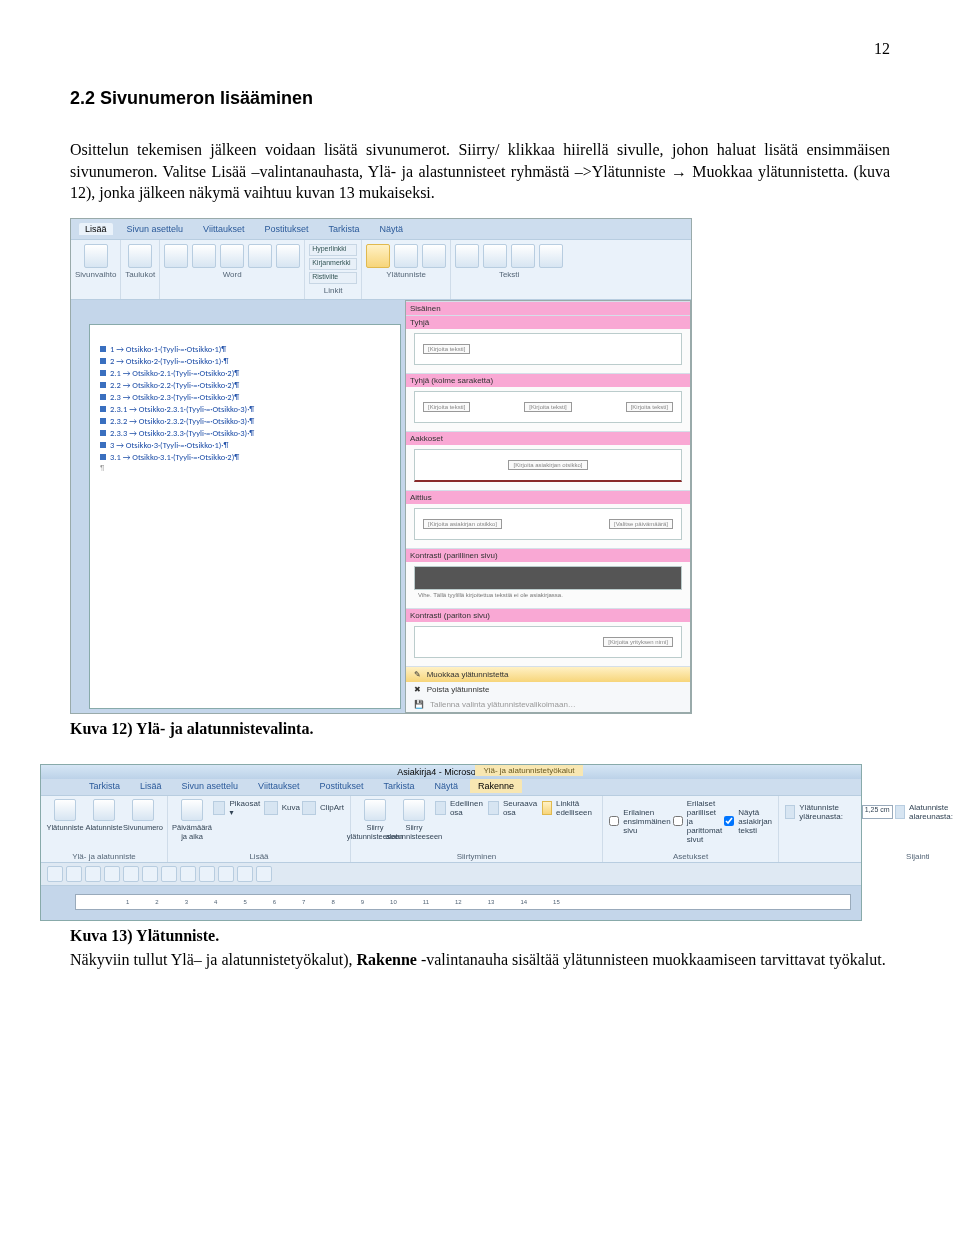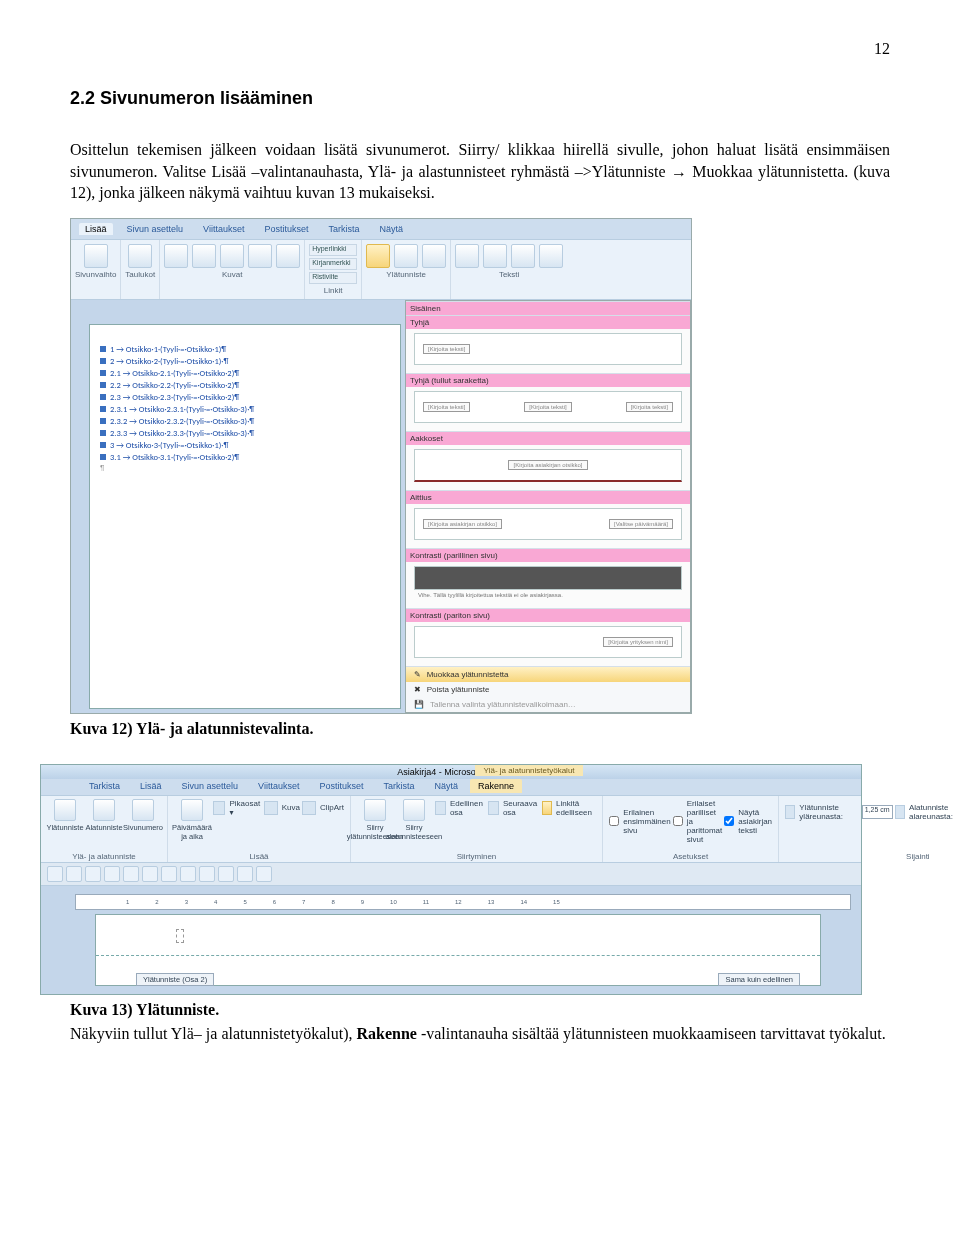--- a/index.html
+++ b/index.html
@@ -227,21 +227,21 @@
       <div class="s1-glabel">Taulukot</div>
     </div>
     <div class="s1-group">
       <div class="icons">
         <div class="s1-icon"></div>
         <div class="s1-icon"></div>
         <div class="s1-icon"></div>
         <div class="s1-icon"></div>
         <div class="s1-icon"></div>
       </div>
-      <div class="s1-glabel">Kuvat</div>
+      <div class="s1-glabel">Word</div>
     </div>
     <div class="s1-group">
       <div class="s1-icon-col">
         <div class="s1-icon-sm">Hyperlinkki</div>
         <div class="s1-icon-sm">Kirjanmerkki</div>
         <div class="s1-icon-sm">Ristiviite</div>
       </div>
       <div class="s1-glabel">Linkit</div>
     </div>
     <div class="s1-group">
@@ -311,21 +311,21 @@
     <div class="s1-gallery">
       <div class="s1-gal-section-h">Sisäinen</div>
 
       <div class="s1-gal-section-h">Tyhjä</div>
       <div class="s1-gal-item">
         <div class="s1-gal-thumb">
             <span class="ph">[Kirjoita teksti]</span>
           </div>
       </div>
 
-      <div class="s1-gal-section-h">Tyhjä (tullut saraketta)</div>
+      <div class="s1-gal-section-h">Tyhjä (kolme saraketta)</div>
       <div class="s1-gal-item">
         <div class="s1-gal-thumb">
           <span class="ph">[Kirjoita teksti]</span>
           <span class="ph">[Kirjoita teksti]</span>
           <span class="ph">[Kirjoita teksti]</span>
         </div>
       </div>
 
       <div class="s1-gal-section-h">Aakkoset</div>
       <div class="s1-gal-item">
@@ -542,26 +542,20 @@
         <span>7</span>
         <span>8</span>
         <span>9</span>
         <span>10</span>
         <span>11</span>
         <span>12</span>
         <span>13</span>
         <span>14</span>
         <span>15</span>
     </div>
-    <div class="s2-page">
-      <div style="position:absolute;left:0;right:0;top:40px;border-bottom:1px dashed #7aa;"></div>
-      <div class="hdr"></div>
-      <div class="s2-tag" style="left:40px;bottom:-1px;">Ylätunniste (Osa 2)</div>
-      <div class="s2-tag" style="right:20px;bottom:-1px;">Sama kuin edellinen</div>
-    </div>
   </div>
 </div>
 
 <div class="caption" style="margin-bottom:4px;">Kuva 13) Ylätunniste.</div>
 
 <div class="body-text">
   <span>Näkyviin tullut Ylä– ja alatunnistetyökalut), </span><b>Rakenne</b><span> -valintanauha sisältää ylätunnisteen muokkaamiseen tarvittavat työkalut.</span>
 </div>
 
 </body></html>

